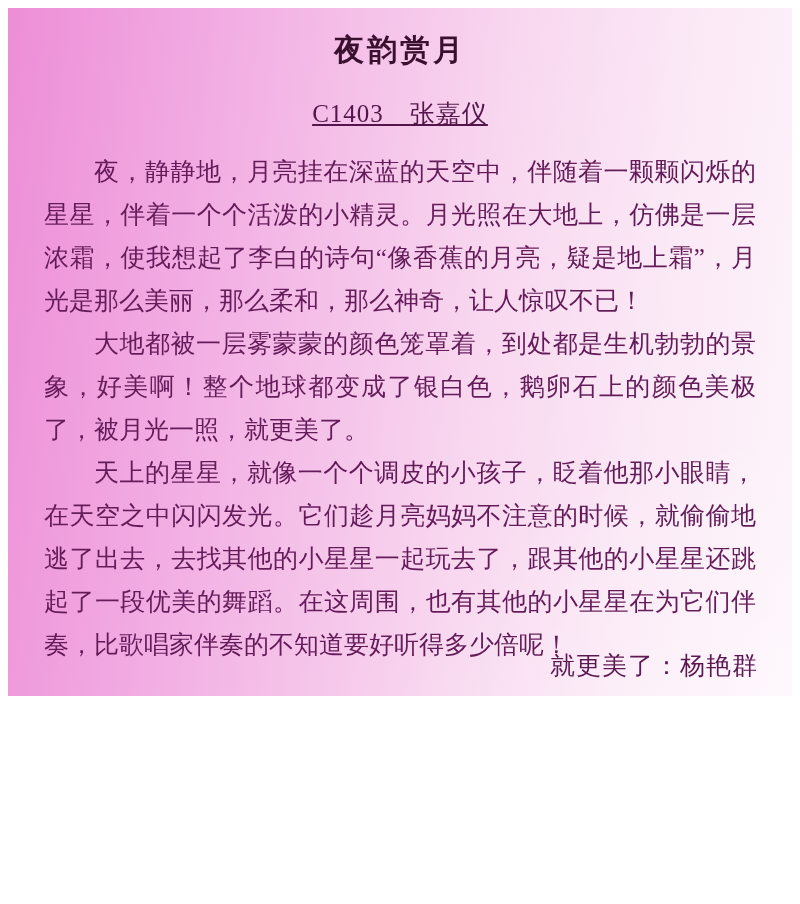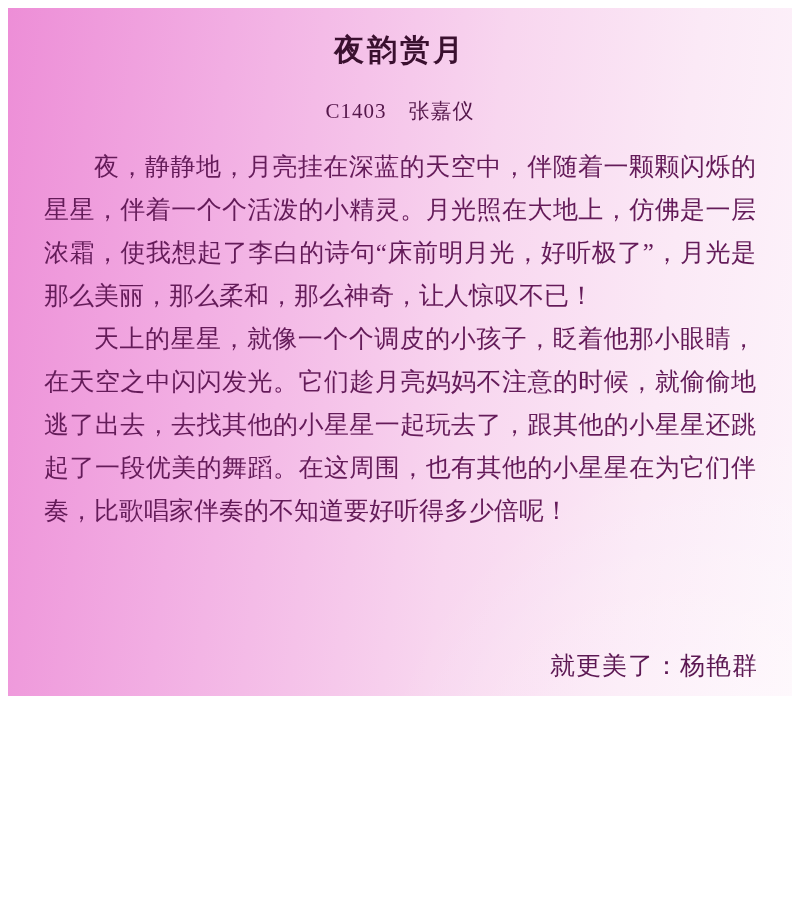--- a/index.html
+++ b/index.html
@@ -31,24 +31,25 @@
     margin: 10px 0 0 0;
     text-align: center;
     font-size: 30px;
     font-weight: bold;
     letter-spacing: 3px;
     color: #3a102f;
   }
   .byline {
     margin: 26px 0 0 0;
     text-align: center;
-    font-size: 21px;
+    font-size: 25px;
     font-weight: normal;
     letter-spacing: 1px;
     color: #54164a;
+    text-decoration: underline;
   }
   .body-text {
     margin-top: 20px;
     font-size: 25px;
     line-height: 43px;
     text-align: justify;
     color: #641b59;
   }
   .body-text p {
     margin: 0;
@@ -67,21 +68,22 @@
 <body>
 
 <div class="page">
   <div class="sheet">
 
     <h1 class="title">夜韵赏月</h1>
 
     <h2 class="byline">C1403　张嘉仪</h2>
 
     <div class="body-text">
-      <p>夜，静静地，月亮挂在深蓝的天空中，伴随着一颗颗闪烁的星星，伴着一个个活泼的小精灵。月光照在大地上，仿佛是一层浓霜，使我想起了李白的诗句“床前明月光，好听极了”，月光是那么美丽，那么柔和，那么神奇，让人惊叹不已！</p>
+      <p>夜，静静地，月亮挂在深蓝的天空中，伴随着一颗颗闪烁的星星，伴着一个个活泼的小精灵。月光照在大地上，仿佛是一层浓霜，使我想起了李白的诗句“像香蕉的月亮，疑是地上霜”，月光是那么美丽，那么柔和，那么神奇，让人惊叹不已！</p>
+      <p>大地都被一层雾蒙蒙的颜色笼罩着，到处都是生机勃勃的景象，好美啊！整个地球都变成了银白色，鹅卵石上的颜色美极了，被月光一照，就更美了。</p>
       <p>天上的星星，就像一个个调皮的小孩子，眨着他那小眼睛，在天空之中闪闪发光。它们趁月亮妈妈不注意的时候，就偷偷地逃了出去，去找其他的小星星一起玩去了，跟其他的小星星还跳起了一段优美的舞蹈。在这周围，也有其他的小星星在为它们伴奏，比歌唱家伴奏的不知道要好听得多少倍呢！</p>
 
     </div>
 
     <div class="footer">就更美了：杨艳群</div>
 
   </div>
 </div>
 
 </body></html>

